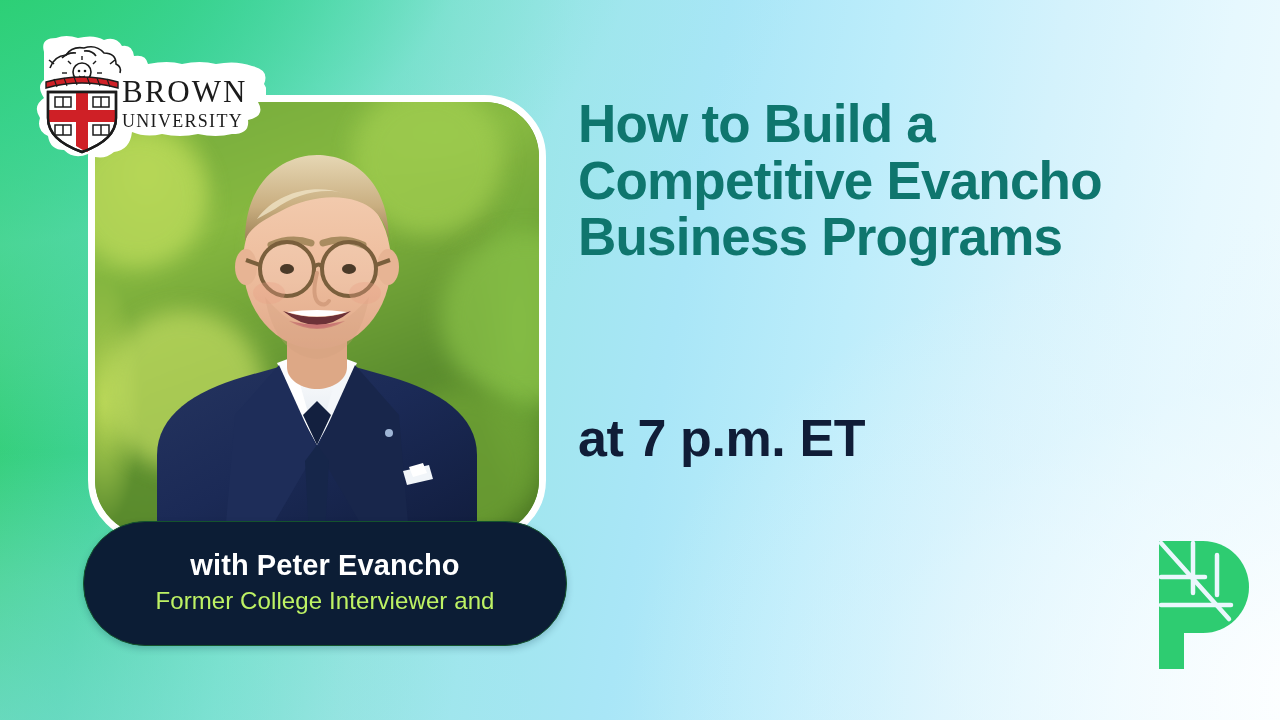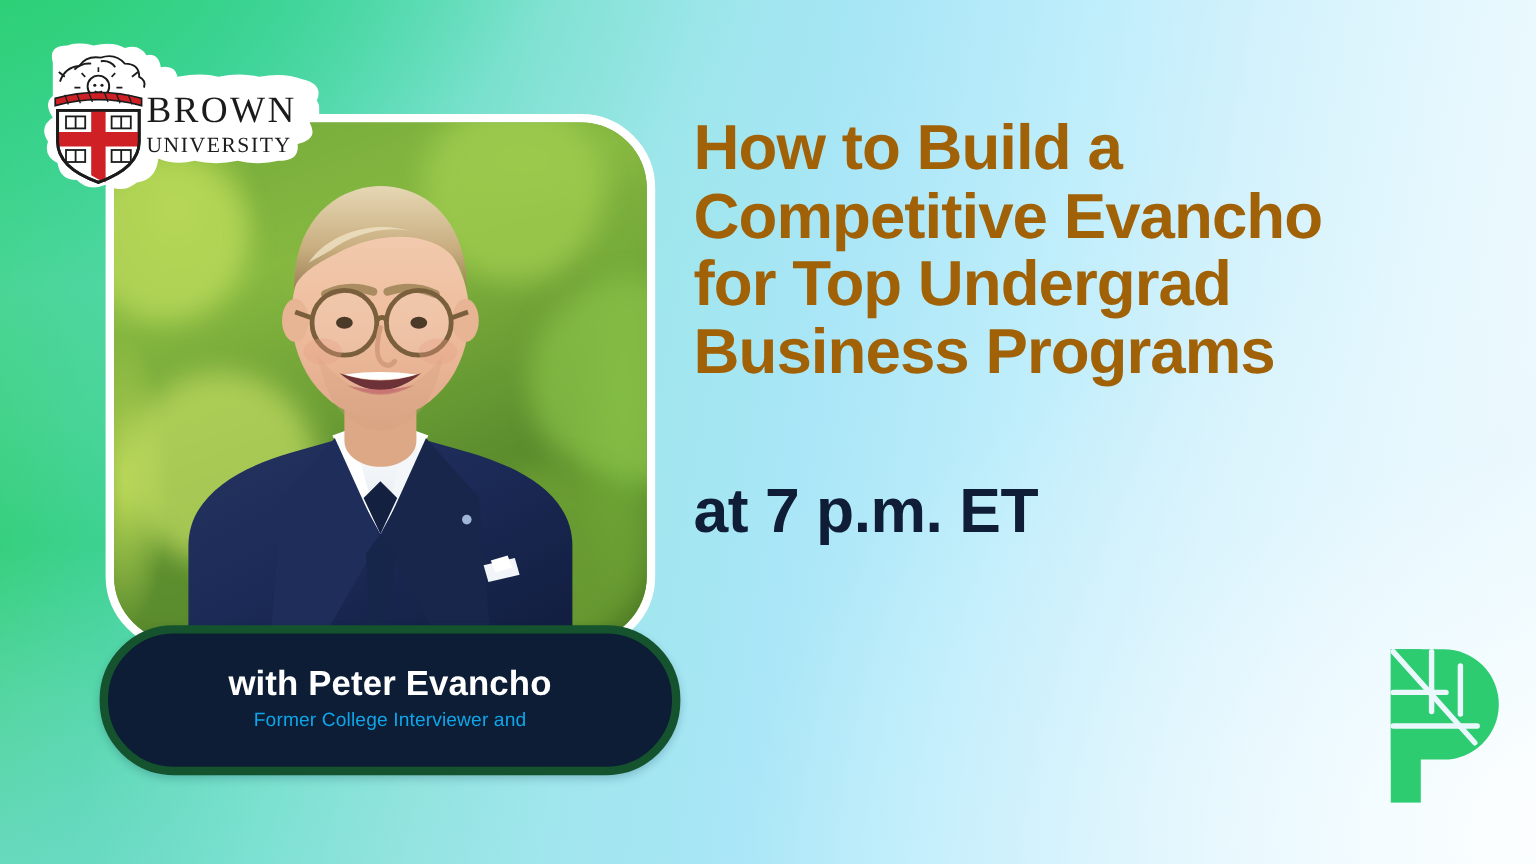--- a/index.html
+++ b/index.html
@@ -91,49 +91,49 @@
     font-family:"Liberation Serif", serif;
     color:#1b1b1b; line-height:1;
   }
   #brown-logo .wm1 { font-size:31px; letter-spacing:2.0px; font-weight:400; }
   #brown-logo .wm2 { font-size:18px; letter-spacing:1.3px; font-weight:400; margin-top:5px; }
 
   
   #name-badge {
     position:absolute; left:83px; top:521px; width:484px; height:125px;
     background:#0c1d35;
-    border:7px solid #14532d;
+    border:1px solid #14532d;
     border-radius:62px;
     display:flex; flex-direction:column; align-items:center; justify-content:center;
     box-shadow:0 3px 7px rgba(0,40,70,.22);
   }
   #name-badge .bname {
     color:#ffffff; font-size:29px; font-weight:bold; letter-spacing:.1px;
     line-height:1.1; margin-bottom:4px;
   }
   #name-badge .brole {
-    color:#0ea5e9; font-size:16px; font-weight:400; line-height:1.26;
+    color:#bef264; font-size:24px; font-weight:400; line-height:1.26;
     text-align:right; letter-spacing:.1px;
   }
 
   
   #headline {
     position:absolute; left:578px; top:96px; width:640px;
-    color:#a16207;
+    color:#0f766e;
     font-size:53px; font-weight:bold; line-height:1.07;
     letter-spacing:-0.8px;
   }
   #headline .hl { display:block; white-space:nowrap; }
 
   #when {
     position:absolute; left:578px; top:381px; width:600px;
     color:#101d37; font-weight:bold; letter-spacing:-0.4px;
   }
   #when .wl { display:block; font-size:52px; line-height:1.12; white-space:nowrap; }
-  #when .wl.second { margin-top:16px; }
+  #when .wl.second { margin-top:28px; }
   #when sup { font-size:.52em; vertical-align:super; letter-spacing:0; }
 
   
   #p-logo { position:absolute; left:1157px; top:533px; width:108px; height:136px; }
 </style>
 </head>
 <body>
 
 <div id="bg">
   <div class="layer base"></div>
@@ -304,21 +304,20 @@
 <div id="name-badge">
   <div class="bname">with Peter Evancho</div>
   <div class="brole">
     <div>Former College Interviewer and</div>
   </div>
 </div>
 
 <div id="headline">
   <span class="hl">How to Build a</span>
   <span class="hl">Competitive Evancho</span>
-  <span class="hl">for Top Undergrad</span>
   <span class="hl">Business Programs</span>
 </div>
 
 <div id="when">
   <span class="wl second">at 7 p.m. ET</span>
 </div>
 
 <div id="p-logo">
   <svg viewBox="0 0 108 136" xmlns="http://www.w3.org/2000/svg">
     <g fill="#2ecc71">

